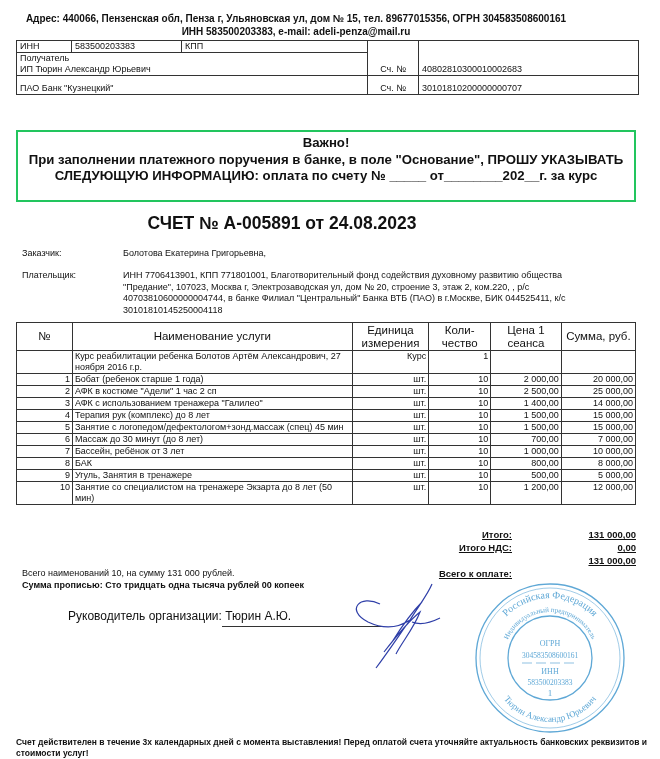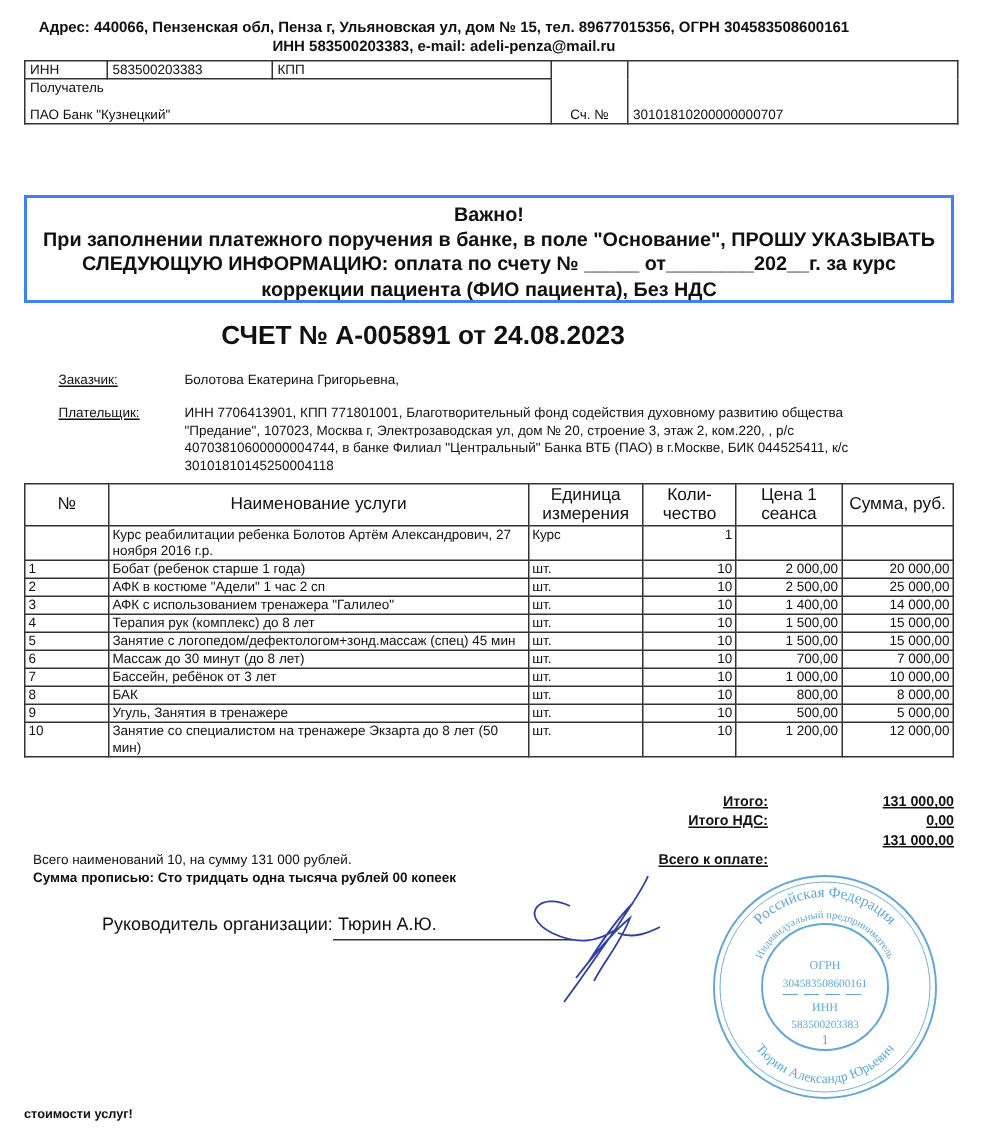--- a/index.html
+++ b/index.html
@@ -7,29 +7,29 @@
          font-family:"Liberation Sans", sans-serif; color:#111; }
   .abs { position:absolute; }
   .hdr { left:0; width:592px; text-align:center; font-weight:bold; font-size:10px; line-height:13px; }
   table { border-collapse:collapse; }
   .bank { left:16px; top:40px; width:623px; font-size:9px; }
   .bank td { border:1px solid #333; padding:0 3px; height:11px; line-height:11px; vertical-align:bottom; white-space:nowrap; }
   .bank .nob { border-top:none; border-bottom:none; }
   .bank .nobt { border-top:none; }
   .bank .nobb { border-bottom:none; }
   .bank .c { text-align:center; }
-  .notice { left:16px; top:130px; width:620px; height:72px; border:2px solid #3b82f6; box-sizing:border-box;
+  .notice { left:16px; top:130px; width:620px; height:72px; border:2px solid #22c55e; box-sizing:border-box;
             text-align:center; font-weight:bold; font-size:13.2px; line-height:16.5px; padding-top:3px; }
   .title { left:0; width:564px; top:213px; text-align:center; font-weight:bold; font-size:17.5px; }
-  .lbl { font-size:9px; left:39px;text-decoration:underline; }
+  .lbl { font-size:9px; left:22px; }
   .val { font-size:9px; left:123px; width:500px; line-height:11.5px; }
   .items { left:16px; top:322px; width:620px; font-size:9px; }
   .items th { border:1px solid #333; font-weight:normal; font-size:11.5px; line-height:13px; height:27px; padding:0 2px; }
   .items td { border:1px solid #333; padding:0 2px; line-height:11px; vertical-align:top; height:11px; }
-  .items .c { text-align:left; }
+  .items .c { text-align:right; }
   .items .r { text-align:right; }
   .totals { font-size:9.5px; font-weight:bold;text-decoration:underline; }
   .tl { right:148px; text-align:right; }
   .tv { right:24px; text-align:center; }
   .foot { font-size:9px; left:22px; }
   .sigrow { left:68px; top:609px; font-size:12px; }
   .sigline { left:222px; top:626px; width:160px; height:1px; background:#333; }
   .final { left:16px; top:737px; width:640px; font-size:8.5px; font-weight:bold; line-height:11px; }
 </style>
 </head>
@@ -53,32 +53,36 @@
     <td><span>КПП</span> <span></span></td>
     <td class="nobb"></td>
     <td class="nobb"></td>
   </tr>
   <tr>
     <td colspan="3" class="nobb">Получатель</td>
     <td class="nob"></td>
     <td class="nob"></td>
   </tr>
   <tr>
+    <td colspan="3" class="nobt">ИП Тюрин Александр Юрьевич</td>
+    <td class="nobt c">Сч. №</td>
+    <td class="nobt">40802810300010002683</td>
+  </tr>
+  <tr>
     <td colspan="3" class="nobt" style="height:18px;">ПАО Банк "Кузнецкий"</td>
     <td class="nobt c">Сч. №</td>
     <td class="nobt">30101810200000000707</td>
   </tr>
 </tbody>
   </table>
 
 <div class="abs notice">
   <div>Важно!</div>
   <div>При заполнении платежного поручения в банке, в поле "Основание", ПРОШУ УКАЗЫВАТЬ</div>
   <div>СЛЕДУЮЩУЮ ИНФОРМАЦИЮ: оплата по счету № _____ от________202__г. за курс</div>
-  <div>коррекции пациента (ФИО пациента), Без НДС</div>
 </div>
 
 <div class="abs title">СЧЕТ № А-005891 от 24.08.2023</div>
 
 <div class="abs lbl" style="top:248px;">Заказчик:</div>
 <div class="abs val" style="top:248px;">Болотова Екатерина Григорьевна,</div>
 
 <div class="abs lbl" style="top:270px;">Плательщик:</div>
 <div class="abs val" style="top:270px;">
   <div>ИНН 7706413901, КПП 771801001, Благотворительный фонд содействия духовному развитию общества</div>
@@ -245,14 +249,15 @@
     <text x="80" y="107" font-size="7.5">583500203383</text>
     <text x="80" y="118" font-size="9">1</text>
   </g>
 </svg>
 
 <svg class="abs" style="left:340px;top:582px;" width="110" height="90" viewBox="0 0 110 90">
   <path id="sig-path" fill="none" stroke-width="1.2" d="M 40 22 C 20 12, 5 28, 28 40 C 45 48, 58 46, 70 38 C 60 52, 48 70, 36 86 M 70 38 C 78 25, 88 12, 92 2 M 52 60 C 62 44, 72 30, 82 20 M 44 70 C 58 52, 70 38, 80 30 C 74 46, 62 60, 56 72 M 72 40 C 82 44, 92 40, 100 36" stroke="#2f3fa8"></path>
 </svg>
 
 <div class="abs final">
+  <div style="white-space:nowrap;overflow:hidden;">Счет действителен в течение 3х календарных дней с момента выставления! Перед оплатой счета уточняйте актуальность банковских реквизитов и</div>
   <div>стоимости услуг!</div>
 </div>
 
 </body></html>

